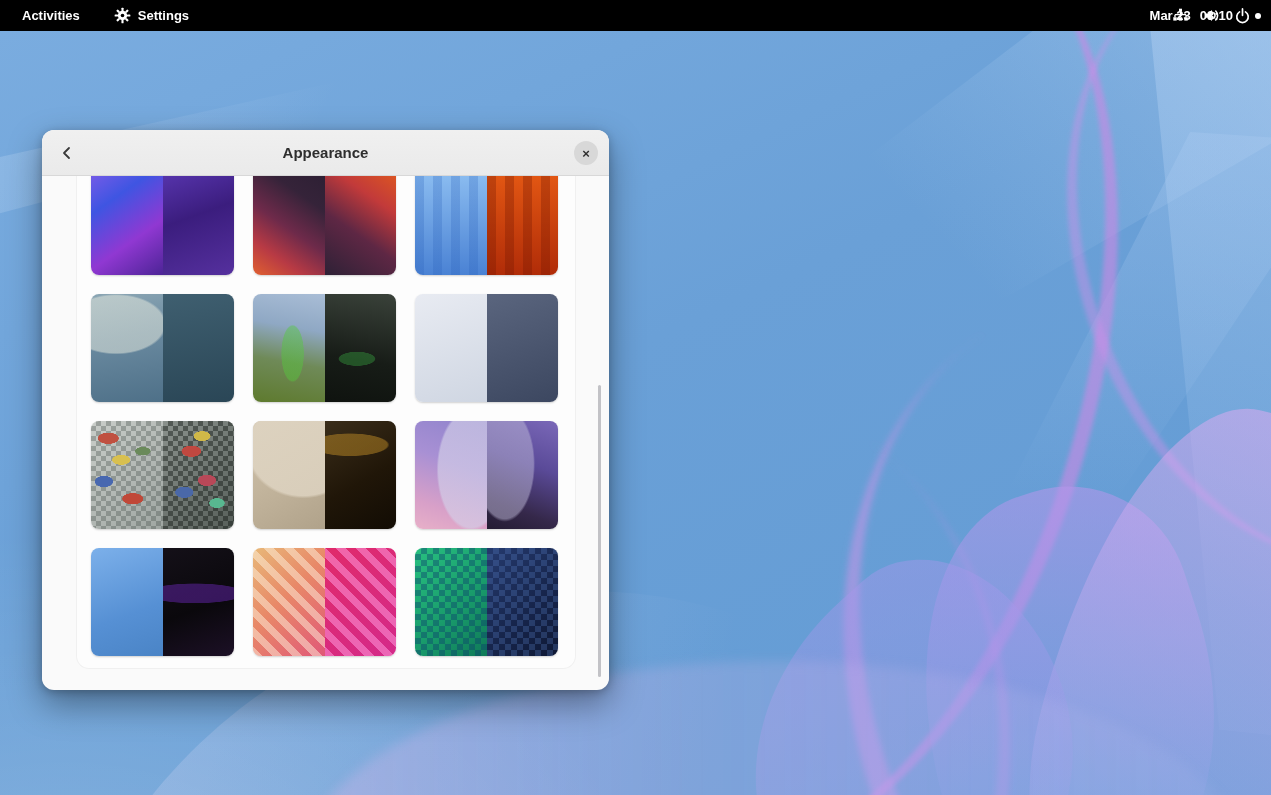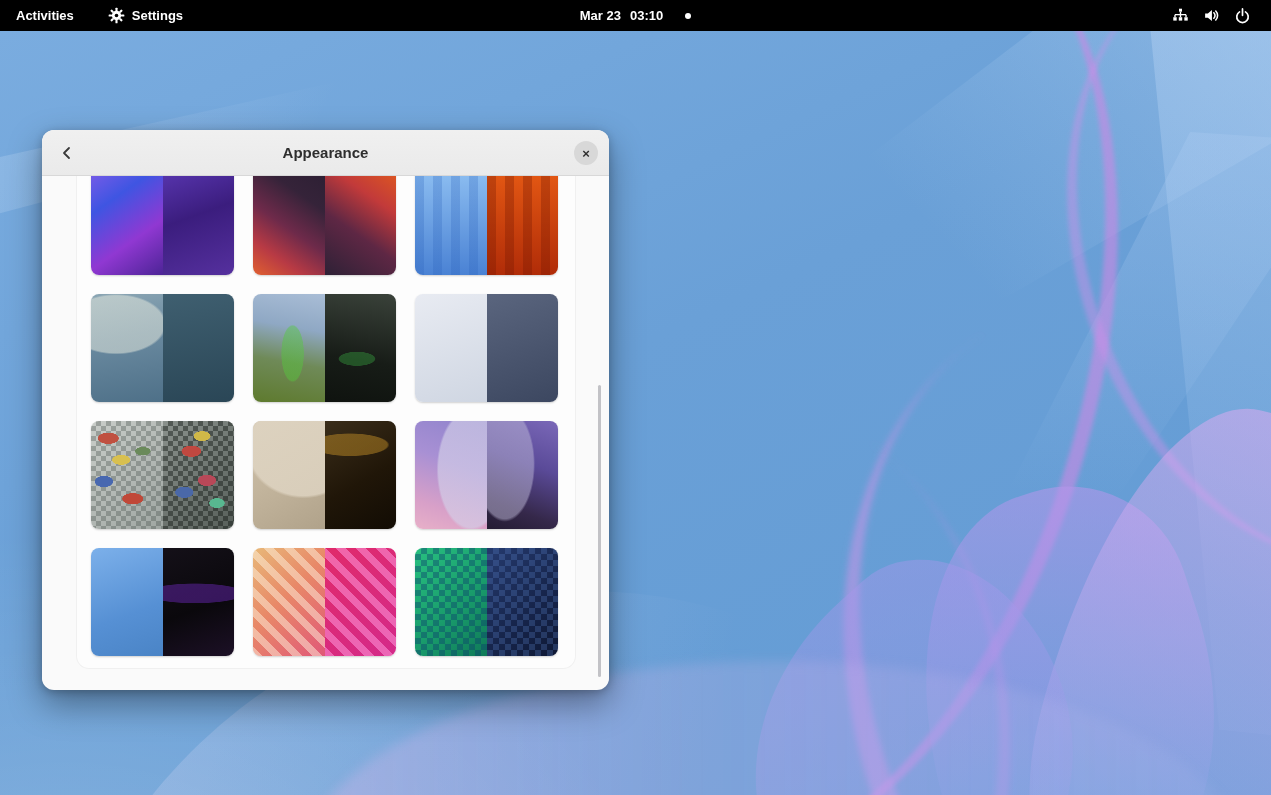--- a/index.html
+++ b/index.html
@@ -7,23 +7,23 @@
     width:1271px;height:795px;overflow:hidden;position:relative;
     font-family:"Liberation Sans","DejaVu Sans",sans-serif;
     background:#000;
   }
   
   #top-bar{
     position:absolute;top:0;left:0;width:1271px;height:31px;
     background:#000;color:#fff;display:flex;align-items:center;
     font-size:13px;font-weight:700;z-index:50;
   }
-  .tb-left{display:flex;align-items:center;gap:10px;padding-left:4px;}
+  .tb-left{display:flex;align-items:center;gap:10px;padding-left:10px;}
   .tb-btn{display:flex;align-items:center;gap:7px;padding:4px 12px;border-radius:14px;cursor:default;}
-  .tb-center{position:absolute;left:0;right:0;top:0;height:31px;display:flex;align-items:center;justify-content:center;gap:0;}
+  .tb-center{position:absolute;left:0;right:0;top:0;height:31px;display:flex;align-items:center;justify-content:flex-end;gap:0;}
   .clock-wrap{display:flex;align-items:center;gap:22px;padding:4px 10px;border-radius:14px;}
   .clock-text{display:flex;gap:9px;}
   .notif-dot{width:6px;height:6px;border-radius:50%;background:#fff;}
   .tb-right{margin-left:auto;display:flex;align-items:center;gap:0;padding-right:8px;}
   .sys-group{display:flex;align-items:center;gap:14px;padding:4px 12px;border-radius:14px;}
   .tb-icon{display:inline-flex;width:17px;height:17px;}
   .tb-icon svg{width:100%;height:100%;}
 
   
   #desktop{

